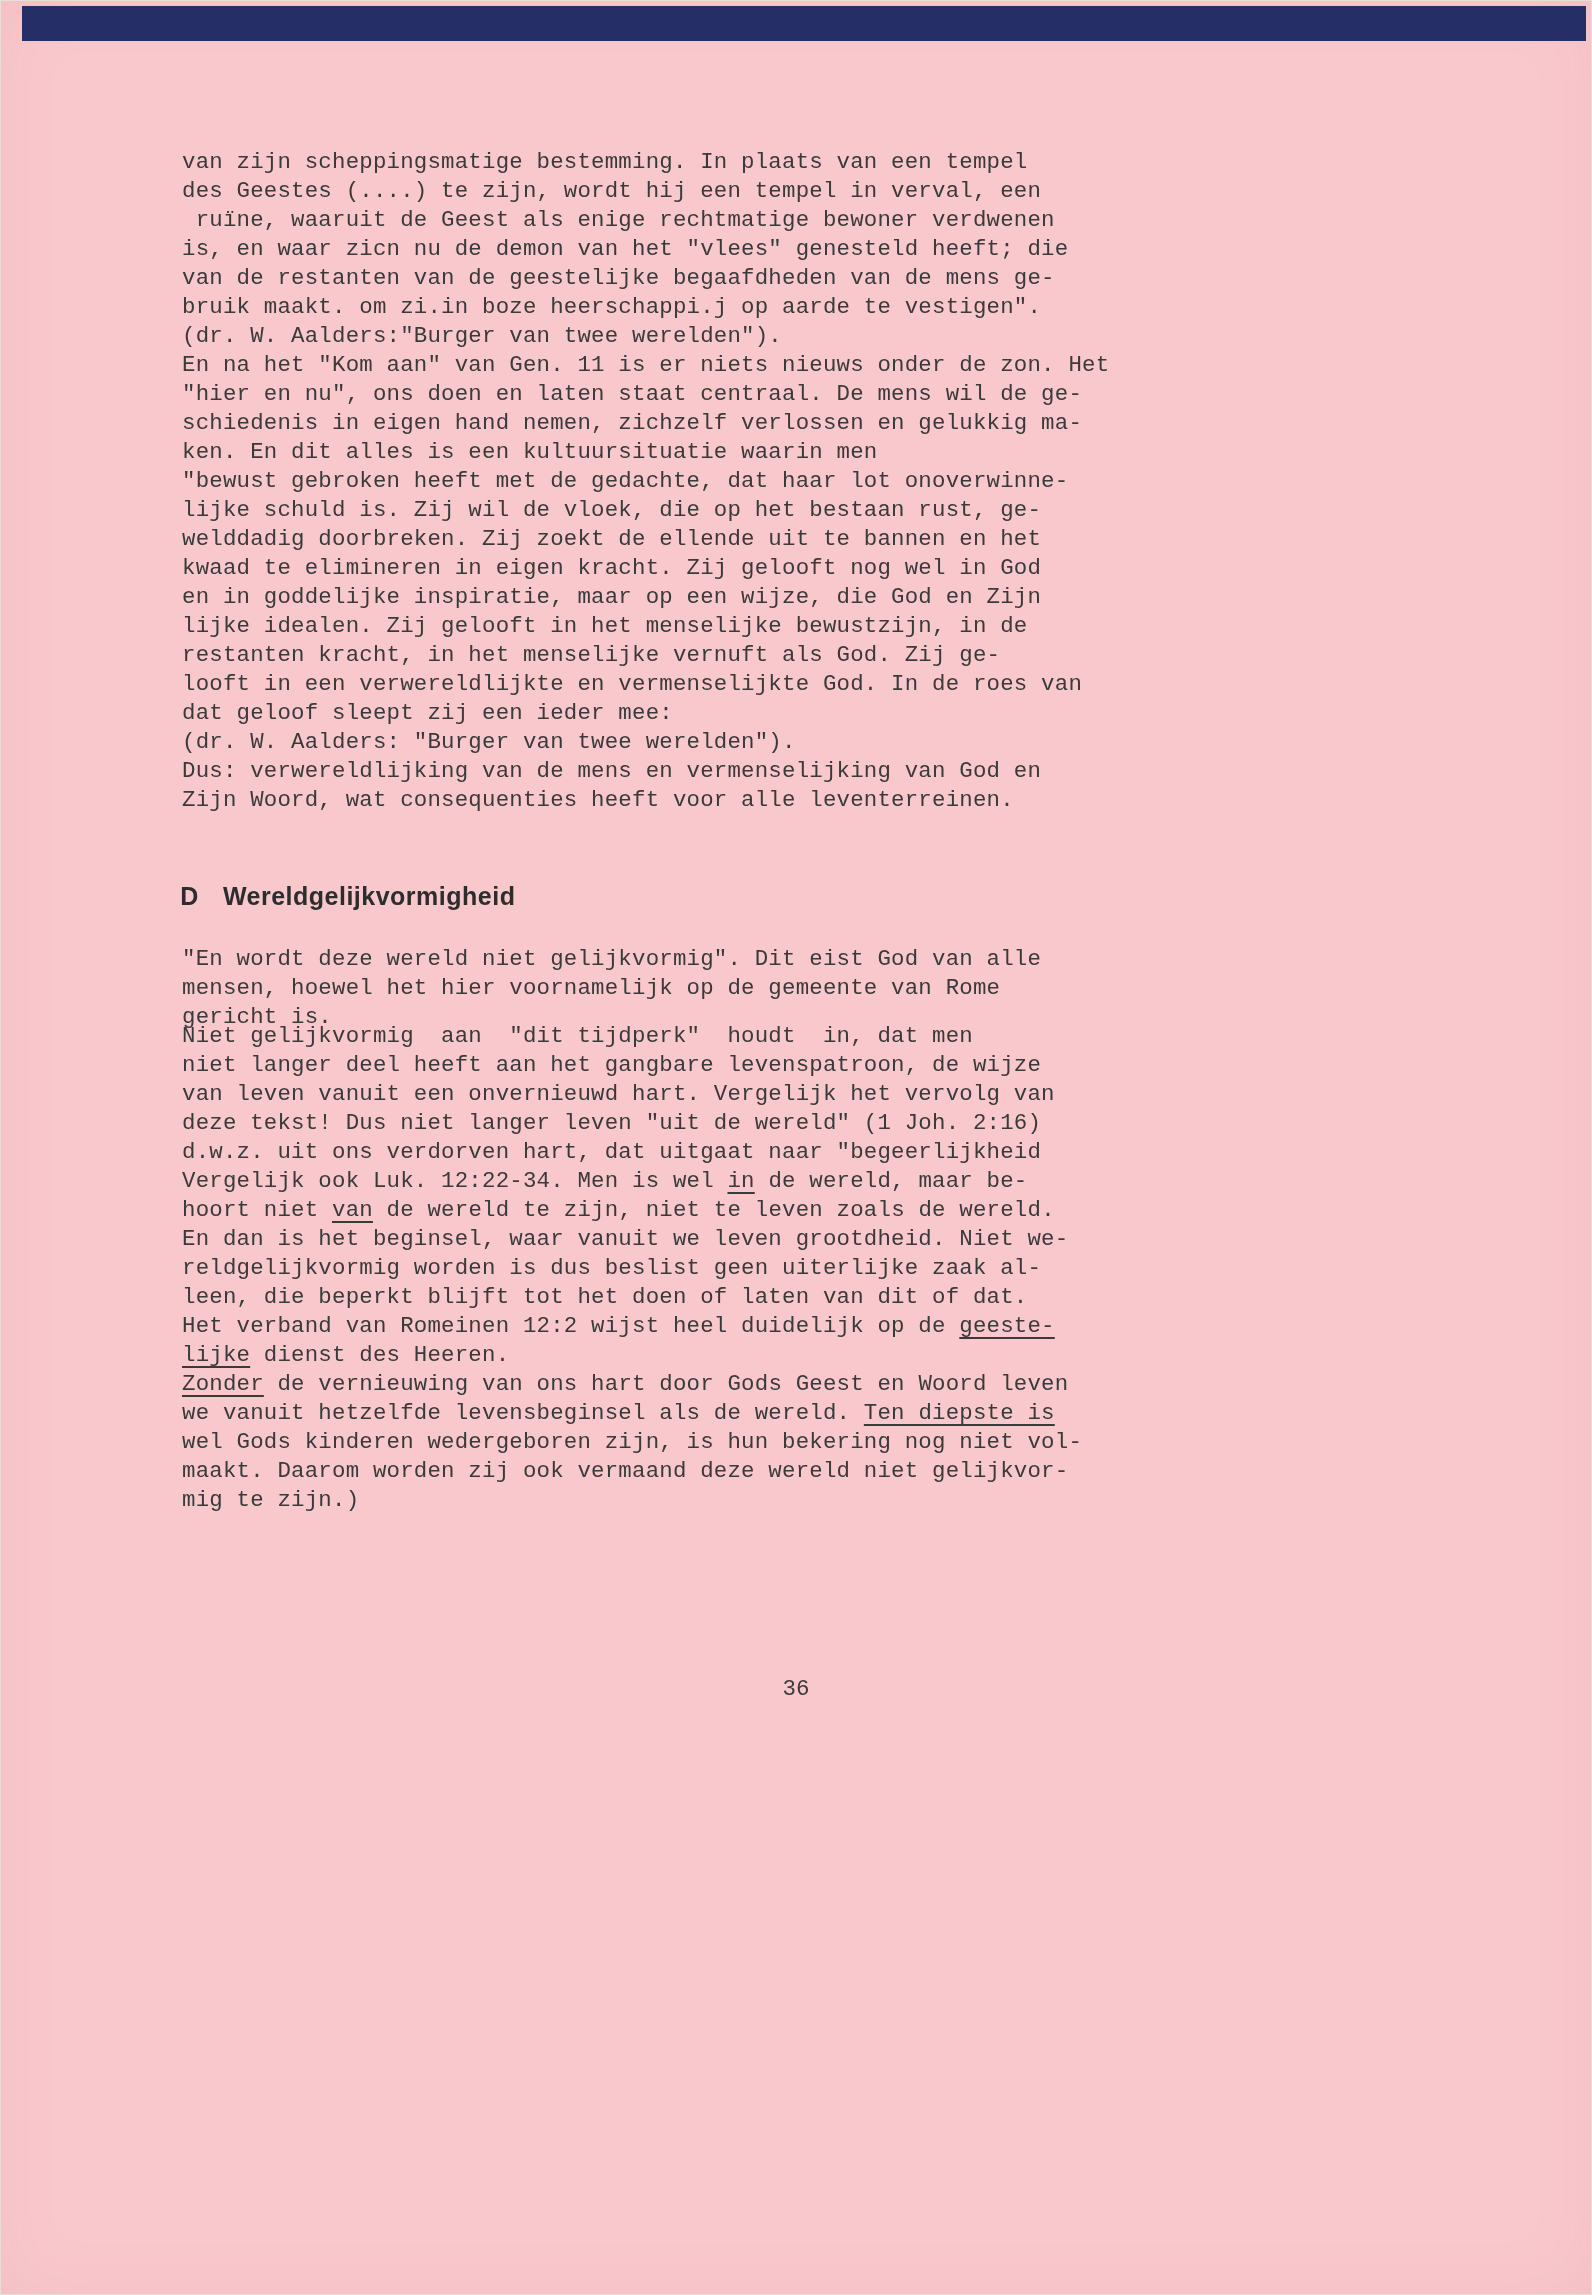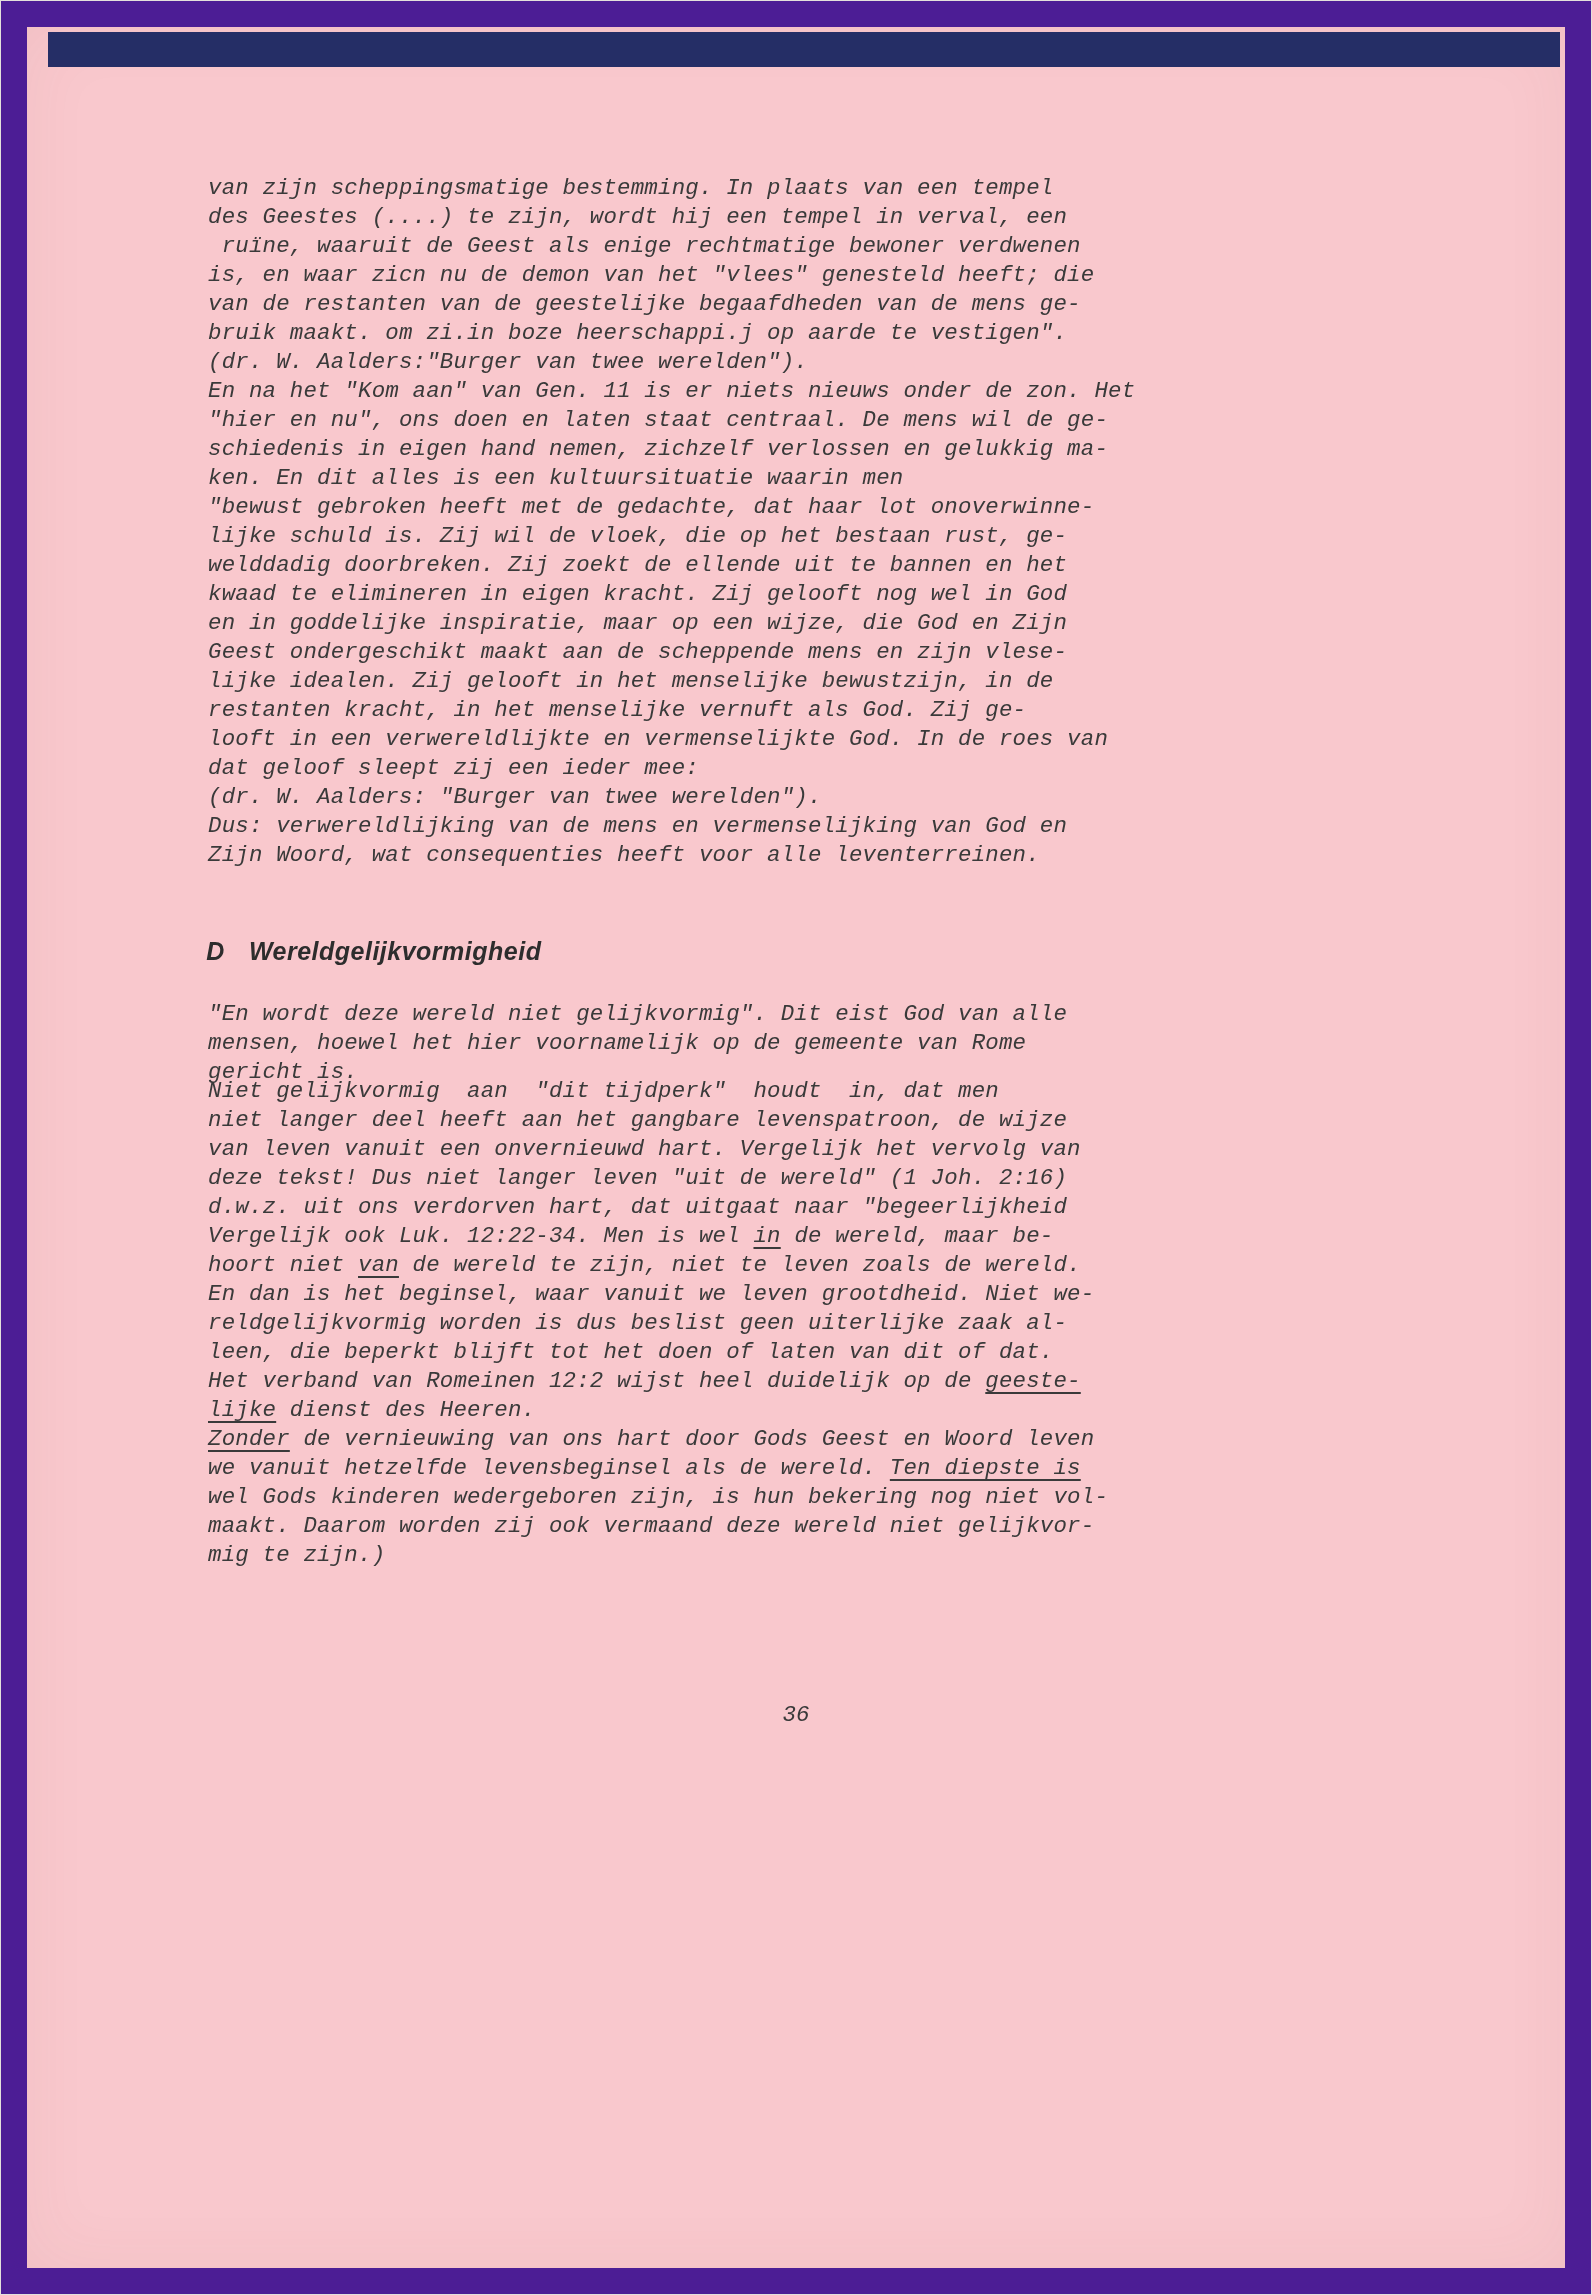--- a/index.html
+++ b/index.html
@@ -13,22 +13,20 @@
     position: relative;
     background: #ffffff;
     font-family: "Liberation Mono", "DejaVu Sans Mono", monospace;
     overflow: hidden;
   }
   .frame {
     position: absolute;
     inset: 0;
     background: #4c1d95;
     border: 0.9px solid #e3e0dc;
-    padding: 26px;
-    font-style: italic;
   }
   .sheet {
     position: relative;
     width: 100%;
     height: 100%;
     background: var(--pink);
     box-shadow: inset 0 0 69px rgba(120, 60, 70, 0.06);
   }
   .topbar {
     position: absolute;
@@ -98,21 +96,20 @@
           <div class="tline"><span>(dr. W. Aalders:"Burger van twee werelden").</span></div>
           <div class="tline"><span>En na het "Kom aan" van Gen. 11 is er niets nieuws onder de zon. Het</span></div>
           <div class="tline"><span>"hier en nu", ons doen en laten staat centraal. De mens wil de ge-</span></div>
           <div class="tline"><span>schiedenis in eigen hand nemen, zichzelf verlossen en gelukkig ma-</span></div>
           <div class="tline"><span>ken. En dit alles is een kultuursituatie waarin men</span></div>
           <div class="tline"><span>"bewust gebroken heeft met de gedachte, dat haar lot onoverwinne-</span></div>
           <div class="tline"><span>lijke schuld is. Zij wil de vloek, die op het bestaan rust, ge-</span></div>
           <div class="tline"><span>welddadig doorbreken. Zij zoekt de ellende uit te bannen en het</span></div>
           <div class="tline"><span>kwaad te elimineren in eigen kracht. Zij gelooft nog wel in God</span></div>
           <div class="tline"><span>en in goddelijke inspiratie, maar op een wijze, die God en Zijn</span></div>
-          <div class="tline"><span>Geest ondergeschikt maakt aan de scheppende mens en zijn vlese-</span></div>
           <div class="tline"><span>lijke idealen. Zij gelooft in het menselijke bewustzijn, in de</span></div>
           <div class="tline"><span>restanten kracht, in het menselijke vernuft als God. Zij ge-</span></div>
           <div class="tline"><span>looft in een verwereldlijkte en vermenselijkte God. In de roes van</span></div>
           <div class="tline"><span>dat geloof sleept zij een ieder mee:</span></div>
           <div class="tline"><span>(dr. W. Aalders: "Burger van twee werelden").</span></div>
           <div class="tline"><span>Dus: verwereldlijking van de mens en vermenselijking van God en</span></div>
           <div class="tline"><span>Zijn Woord, wat consequenties heeft voor alle leventerreinen.</span></div>
         </div>
 
       <h2 class="heading">

